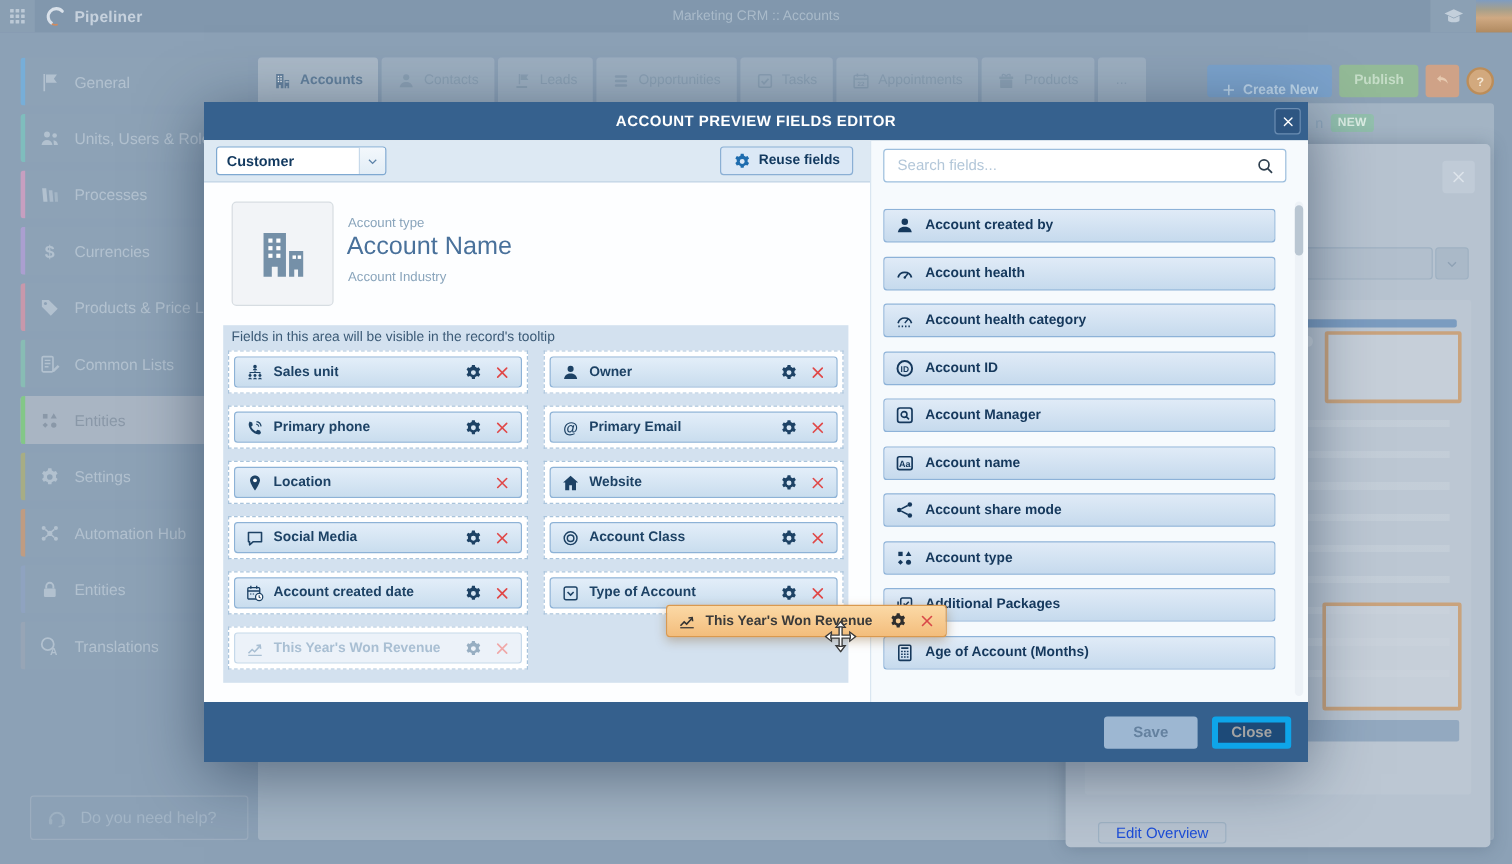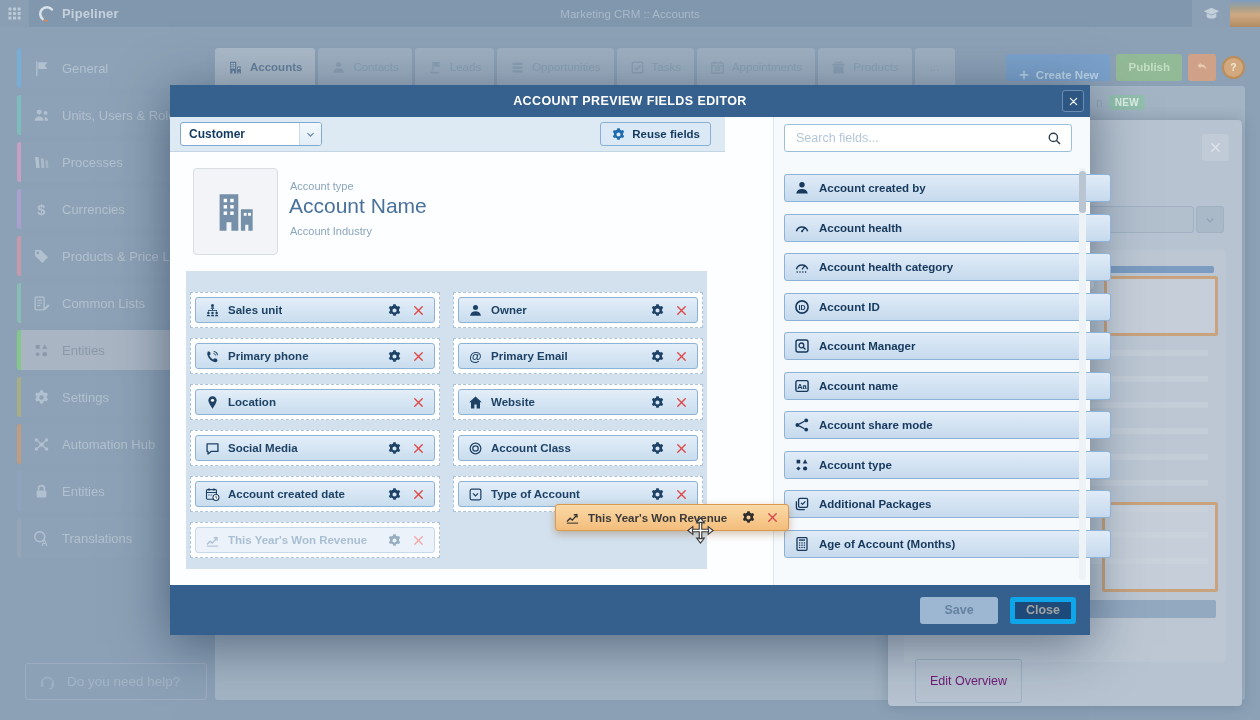--- a/index.html
+++ b/index.html
@@ -78,33 +78,33 @@
   .bp-head{position:absolute;top:16px;left:12px;right:12px;height:7px;background:#7b9cc0;border-radius:2px;}
   .bp-pill{position:absolute;top:30px;left:100px;width:90px;height:9px;background:#ccd5de;border-radius:4px;}
   .bp-orange-1{position:absolute;top:26px;right:8px;width:114px;height:60px;border:3px solid #c9a37d;
                background:rgba(206,214,223,.55);border-radius:2px;}
   .bp-orange-2{position:absolute;bottom:70px;right:8px;width:116px;height:90px;border:3px solid #c9a37d;
                background:rgba(206,214,223,.55);border-radius:2px;}
   .bp-grayband{position:absolute;bottom:44px;left:10px;right:10px;height:18px;background:#93a9c0;border-radius:2px;}
   .bp-rows{position:absolute;top:100px;left:14px;width:290px;height:230px;
            background:repeating-linear-gradient(180deg,#c5cfd9 0 6px,transparent 6px 26px);opacity:.8;}
   .bp-mini-bar{position:absolute;height:6px;background:#a9b8c6;border-radius:3px;}
-  .bp-edit-btn{position:absolute;bottom:3px;left:27px;width:107px;height:44px;border:1px solid #9eb2c4;border-radius:3px;
-               color:#701a75;font-size:12.5px;display:flex;align-items:center;justify-content:center;background:transparent;}
+  .bp-edit-btn{position:absolute;bottom:3px;left:27px;width:107px;height:18px;border:1px solid #9eb2c4;border-radius:3px;
+               color:#1d4ed8;font-size:12.5px;display:flex;align-items:center;justify-content:center;background:transparent;}
 
   
   .modal{position:absolute;left:170px;top:85px;width:920px;height:550px;background:#fdfeff;z-index:10;
          box-shadow:0 10px 50px rgba(12,32,58,.5);}
   .m-head{position:absolute;top:0;left:0;right:0;height:32px;background:#36618e;
           display:flex;align-items:center;justify-content:center;}
   .m-title{color:#ffffff;font-size:12.5px;font-weight:bold;letter-spacing:.4px;}
   .m-close{position:absolute;right:6px;top:5px;width:22px;height:22px;background:#2e5682;border:1px solid #6b8db2;
            border-radius:3px;color:#fff;display:flex;align-items:center;justify-content:center;}
   .m-close .icon{width:11px;height:11px;}
-  .m-body{position:absolute;top:32px;left:0;right:0;bottom:50px;display:flex;gap:48px;}
+  .m-body{position:absolute;top:32px;left:0;right:0;bottom:50px;display:flex;}
   .m-left{width:555px;position:relative;background:#fdfeff;}
   .m-toolbar{position:absolute;top:0;left:0;right:0;height:35px;background:#dde9f3;border-bottom:1px solid #c3d5e5;
              display:flex;align-items:center;padding:0 10px;}
   .select{width:142px;height:24px;background:#fff;border:1px solid #7fa9d1;border-radius:3px;
           display:flex;align-items:center;overflow:hidden;}
   .select-label{flex:1;padding-left:8px;font-size:12px;font-weight:bold;color:#12395f;}
   .select-btn{width:22px;align-self:stretch;border-left:1px solid #c7d9ea;background:linear-gradient(#f3f8fc,#e2edf6);
               color:#5c83a9;display:flex;align-items:center;justify-content:center;}
   .select-btn .icon{width:11px;height:11px;}
   .reuse-btn{margin-left:auto;margin-right:4px;height:24px;background:#dbe8f6;border:1px solid #8aafd4;border-radius:3px;
@@ -534,20 +534,21 @@
                   <rect x="12.2" y="8.3" width="1" height="1"></rect>
                 </g>
               </svg>
             </span>
         </div>
         <div class="acct-type">Account type</div>
         <div class="acct-name">Account Name</div>
         <div class="acct-industry">Account Industry</div>
 
         <div class="fields-area">
+          <div class="fields-note">Fields in this area will be visible in the record's tooltip</div>
           <div class="chips-grid" id="chips-grid">
               <div class="chip-outer">
     <div class="chip">
       <span class="icon chip-icon">
                     <svg viewBox="0 0 16 16" fill="currentColor">
                       <circle cx="8" cy="2.7" r="1.6"></circle>
                       <path d="M6 6c.3-1.1 1-1.6 2-1.6S9.7 4.9 10 6z"></path>
                       <path d="M7.5 6.2h1v1.3h-1z"></path>
                       <path d="M3.2 7.5h9.6v.9H3.2z"></path>
                       <path d="M3.2 7.9h.9v1.1h-.9zM11.9 7.9h.9v1.1h-.9z"></path>

